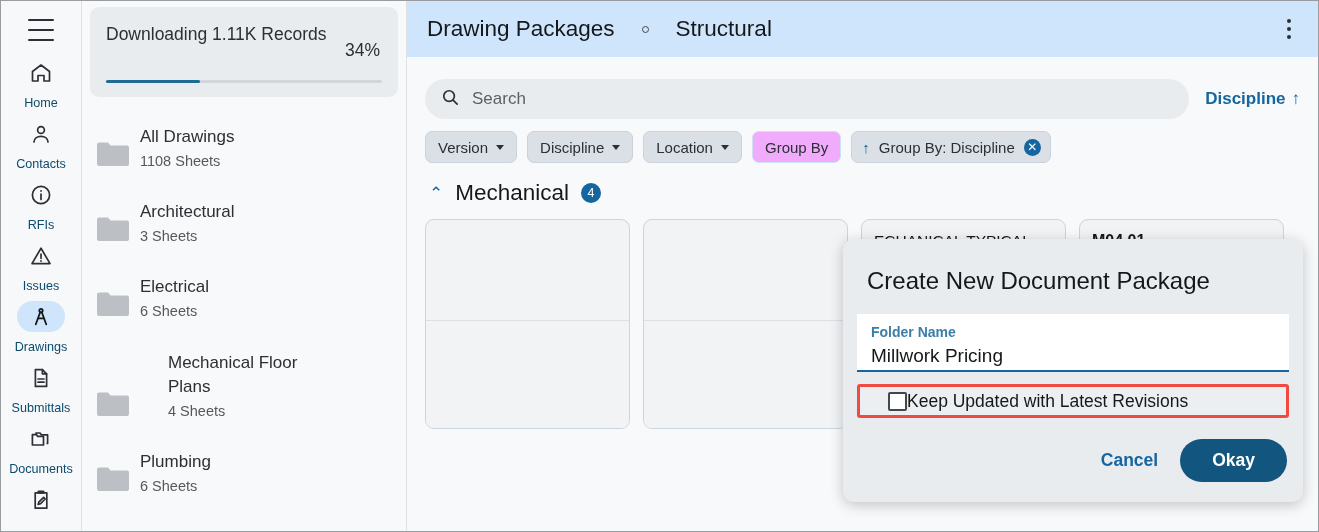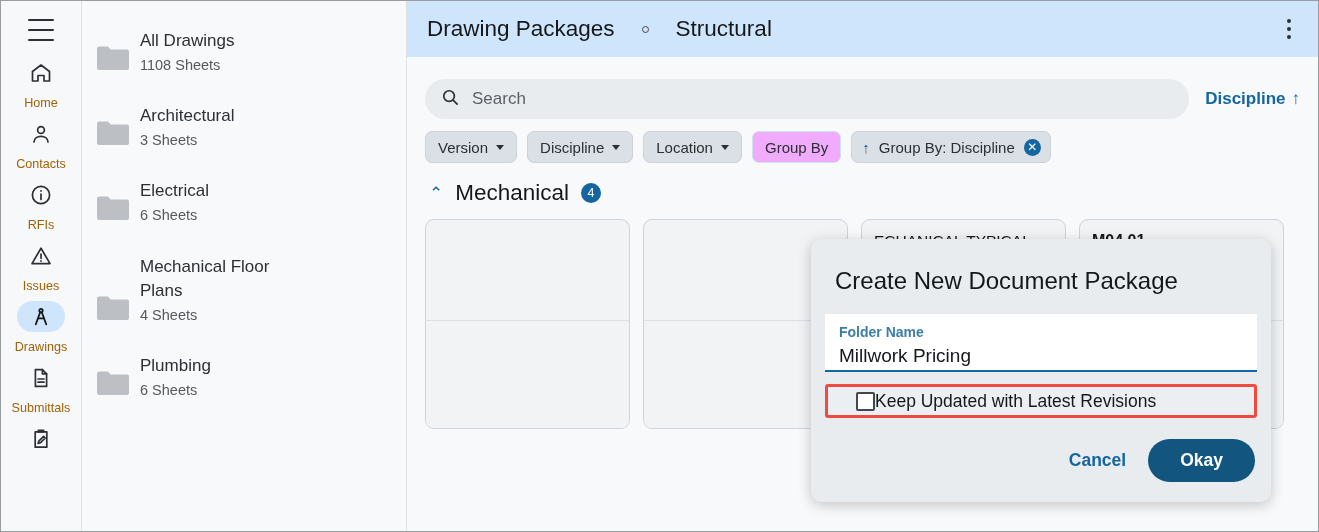--- a/index.html
+++ b/index.html
@@ -41,21 +41,21 @@
     margin-bottom: 7px;
     cursor: pointer;
   }
   .rail-ico {
     width: 48px; height: 31px;
     display: flex; align-items: center; justify-content: center;
     border-radius: 16px;
   }
   .rail-item.active .rail-ico { background: #cfe5fb; }
   .rail-lbl {
-    font-size: 12.6px; color: #a16207;
+    font-size: 12.6px; color: #0c4a6e;
     margin-top: 8px; line-height: 15px; text-align: right;
   }
   .rail-ico svg { display:block; }
 
   
   #folders {
     width: 325px; flex: 0 0 325px;
     height: 100%;
     background: #f8f9fa;
     border-right: 1px solid #dfe1e4;
@@ -88,21 +88,21 @@
   .folder-row {
     display: flex; align-items: flex-end;
     padding: 0 16px 0 14px;
     height: 75px;
     cursor: pointer;
   }
   .folder-ico { flex: 0 0 44px; padding-top: 18px; }
   .folder-txt { padding-top: 10px; }
   .folder-name { font-size: 17px; color: #2c3034; line-height: 24px; }
   .folder-sub { font-size: 14.5px; color: #55595e; line-height: 22px; margin-top: 1px; }
-  .folder-row.tall { height: 100px; }
+  .folder-row.tall { height: 100px; gap: 28px; }
   .folder-row.tall .folder-ico { padding-top: 24px; }
 
   
   #main { flex: 1; height: 100%; position: relative; background: #f8f9fa; overflow: hidden; }
   #topbar {
     height: 56px; background: #cfe5fb;
     display: flex; align-items: center;
     padding: 0 18px 0 20px;
     position: relative;
   }
@@ -198,21 +198,21 @@
     height: 108px; background: #ffffff;
     border-top: 1px solid #dbe0e6;
     display: flex; align-items: center; justify-content: center;
     overflow: hidden;
   }
   .card-thumb.empty { background: #f1f3f5; }
 
   
   #modal {
     position: absolute;
-    left: 404px; top: 238px;
+    left: 436px; top: 238px;
     width: 460px; height: 263px;
     background: #e9ecef;
     border-radius: 11px;
     box-shadow: 0 3px 14px rgba(0,0,0,.22);
     z-index: 40;
   }
   #modal-title {
     font-size: 24px; color: #15181b;
     padding: 28px 0 0 24px;
   }
@@ -325,33 +325,49 @@
         <svg width="24" height="24" viewBox="0 0 24 24" fill="none" stroke="#2c3034" stroke-width="1.7" stroke-linejoin="round" stroke-linecap="round">
           <path d="M6.4 3.6h7l4.2 4.2v12.6H6.4z"></path>
             <path d="M13.4 3.6v4.2h4.2"></path>
             <path d="M9 13h6"></path>
             <path d="M9 16.2h6"></path>
         </svg>
       </div>
       <div class="rail-lbl">Submittals</div>
     </div>
 
+    <div class="rail-item">
+      <div class="rail-ico">
+        <svg width="24" height="24" viewBox="0 0 24 24" fill="none" stroke="#2c3034" stroke-width="1.7" stroke-linejoin="round">
+          <path d="M3.4 7.6h4l1.3 1.8h5.8v8.6H3.4z"></path>
+            <path d="M7 7.6V6h4l1.3 1.8h6.3v8.6h-1.1"></path>
+        </svg>
+      </div>
+      <div class="rail-lbl">Documents</div>
+    </div>
 
     <div class="rail-item">
       <div class="rail-ico">
         <svg width="24" height="24" viewBox="0 0 24 24" fill="none" stroke="#2c3034" stroke-width="1.7" stroke-linejoin="round" stroke-linecap="round">
           <path d="M6.2 4.8h11.6v15.4H6.2z"></path>
             <path d="M9.4 4.8V3.4h5.2v1.4z"></path>
             <path d="M14.6 9.4 9.8 14.2l-.7 2.3 2.3-.7 4.8-4.8z"></path>
         </svg>
       </div>
     </div>
   </div>
 
   <div id="folders">
+    <div id="dlcard">
+      <div id="dltext">Downloading 1.11K Records</div>
+      <div id="dlpct">34%</div>
+      <div id="dlbarwrap">
+        <div id="dlbar" style="width: 34%;"></div>
+      </div>
+    </div>
 
     <div class="folder-row">
       <div class="folder-ico">
         <svg width="34" height="28" viewBox="0 0 34 28">
             <path d="M1 4.5a2 2 0 0 1 2-2h9l2.6 3h16.4a2 2 0 0 1 2 2V24a2 2 0 0 1-2 2H3a2 2 0 0 1-2-2z" fill="#bcc0c4"></path>
           </svg>
       </div>
       <div class="folder-txt">
         <div class="folder-name">All Drawings</div>
         <div class="folder-sub">1108 Sheets</div>

